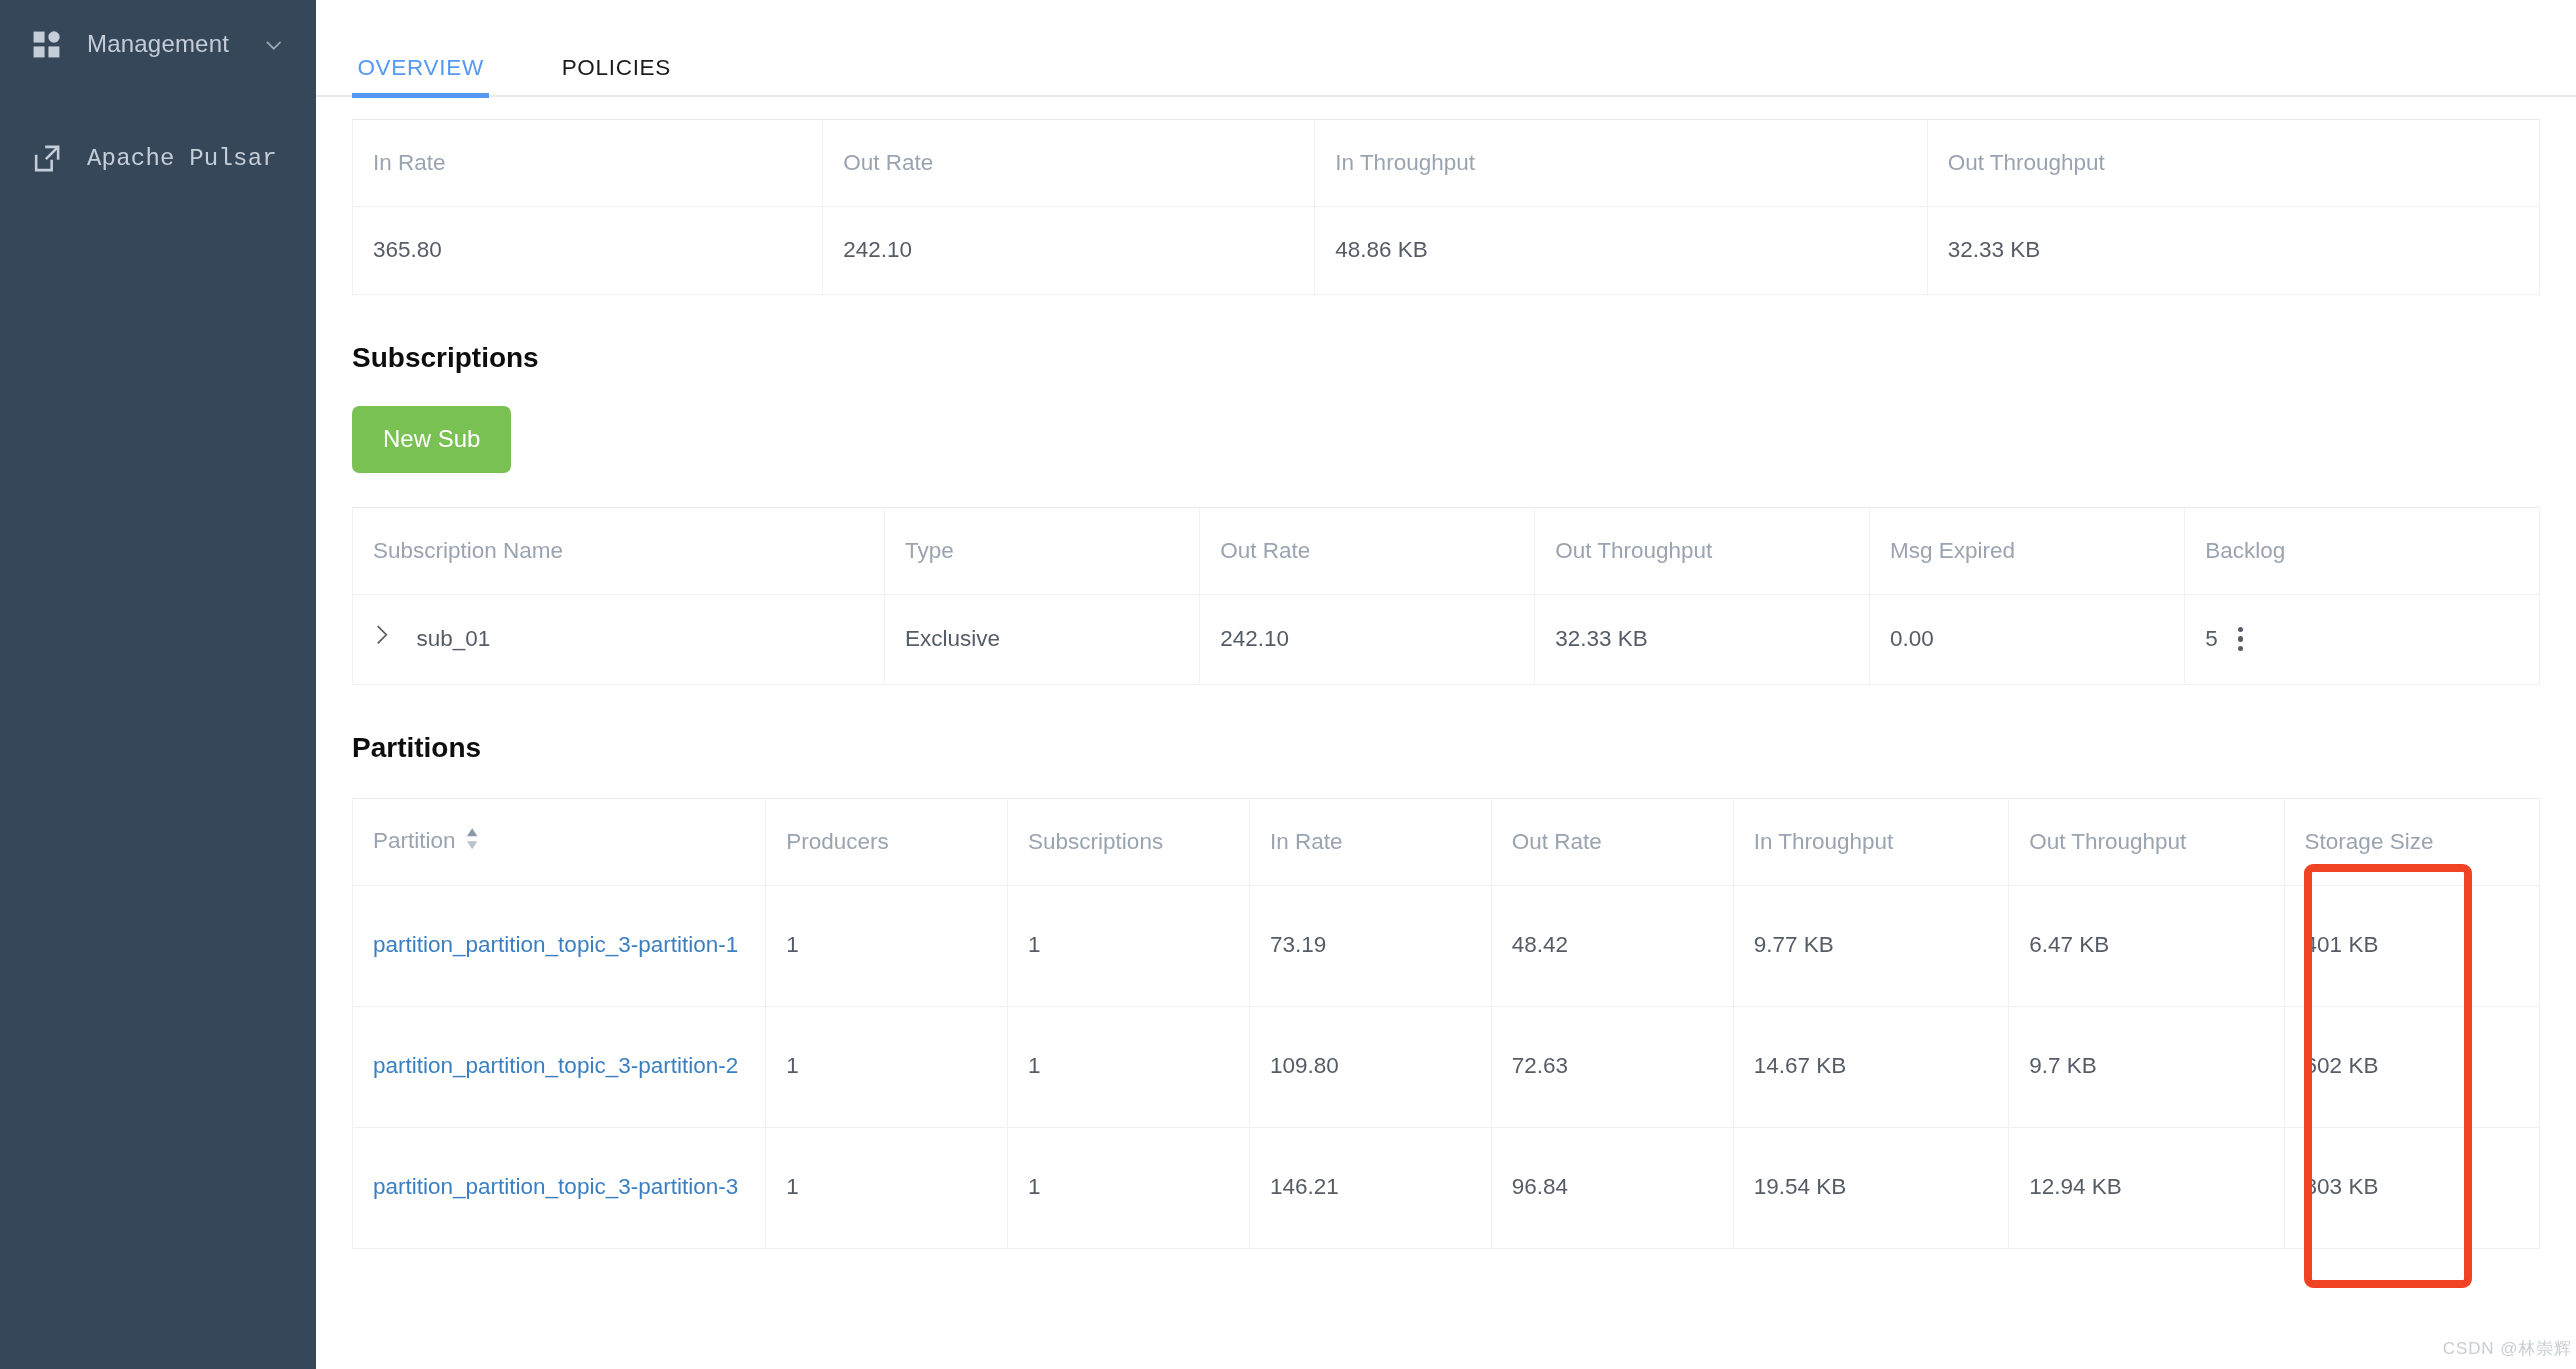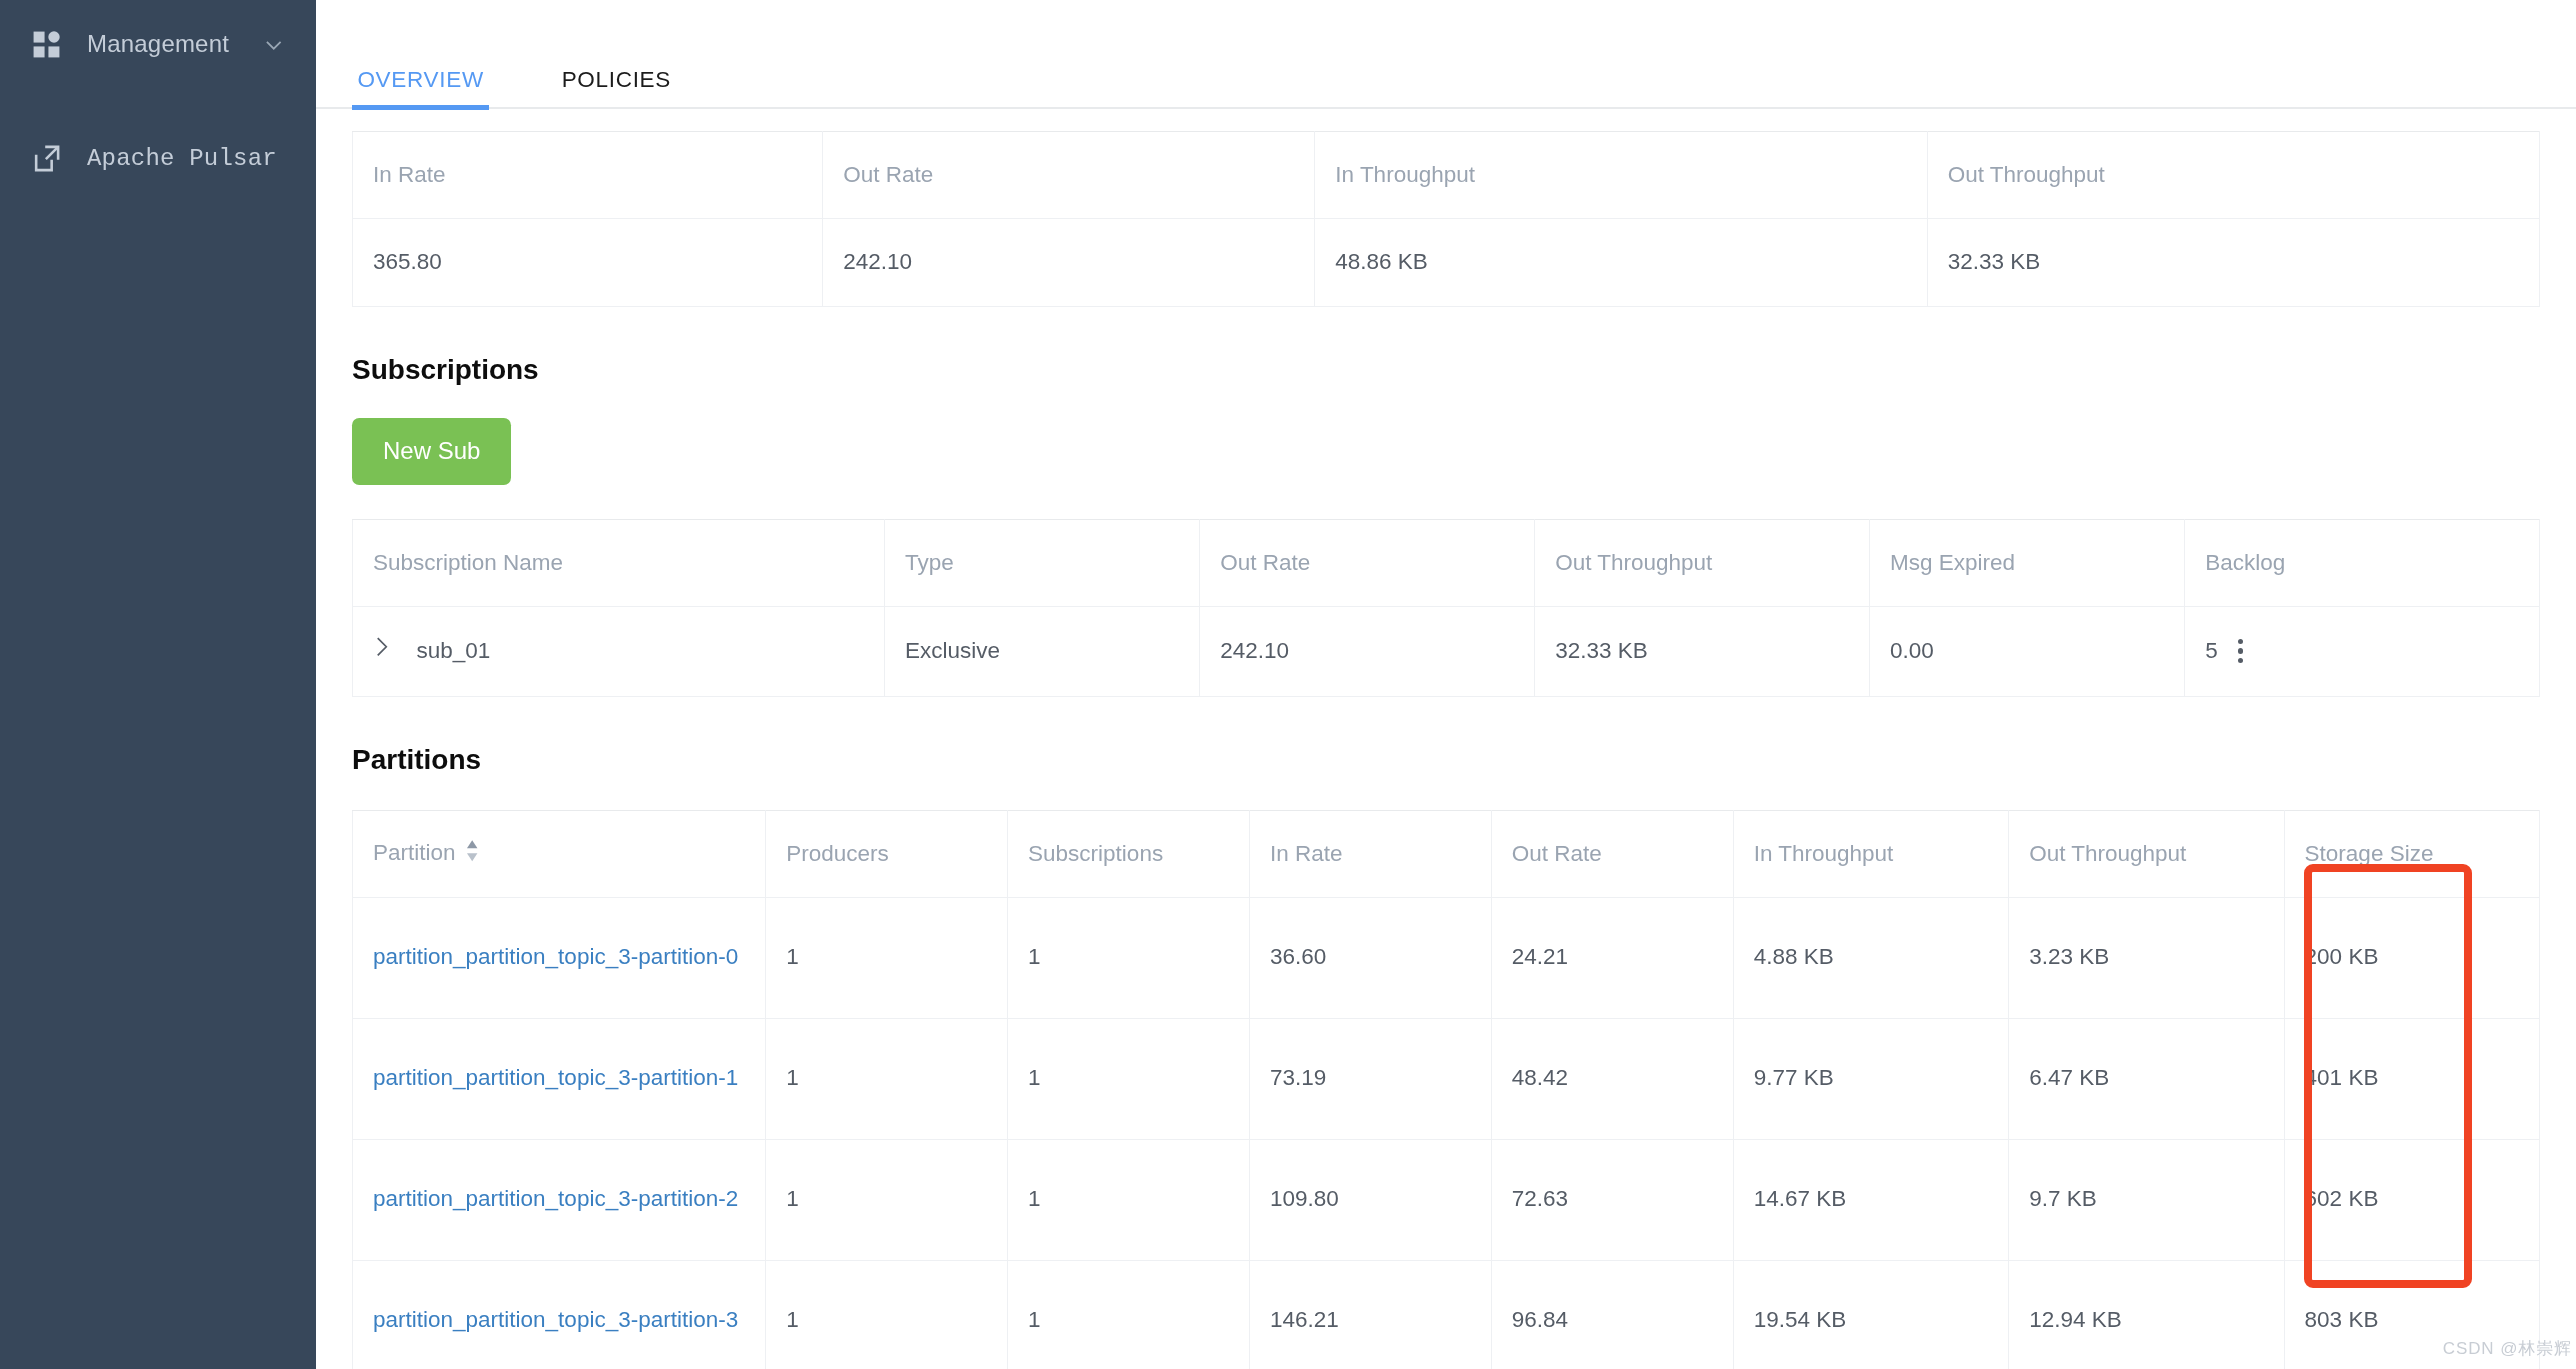--- a/index.html
+++ b/index.html
@@ -53,21 +53,21 @@
     width: 23.5px;
     height: 23.5px;
     display: block;
   }
   .nav-item-pulsar { margin-top: 36px; font-family: Liberation Mono, monospace; }
 
   
   .main {
     flex: 1 1 auto;
     background: #ffffff;
-    padding: 12px 0 0 0;
+    padding: 0 0 0 0;
     overflow: hidden;
   }
   .tabs {
     display: flex;
     align-items: flex-end;
     height: 97px;
     padding-left: 36px;
     border-bottom: 2.7px solid #e8eaec;
     margin-right: 0;
   }
@@ -356,30 +356,20 @@
             <th>Subscriptions</th>
             <th>In Rate</th>
             <th>Out Rate</th>
             <th>In Throughput</th>
             <th>Out Throughput</th>
             <th>Storage Size</th>
           </tr>
         </thead>
         <tbody>
           <tr>
-            <td><a class="part-link">partition_partition_topic_3-partition-0</a></td>
-            <td>1</td>
-            <td>1</td>
-            <td>36.60</td>
-            <td>24.21</td>
-            <td>4.88 KB</td>
-            <td>3.23 KB</td>
-            <td>200 KB</td>
-          </tr>
-          <tr>
             <td><a class="part-link">partition_partition_topic_3-partition-1</a></td>
             <td>1</td>
             <td>1</td>
             <td>73.19</td>
             <td>48.42</td>
             <td>9.77 KB</td>
             <td>6.47 KB</td>
             <td>401 KB</td>
           </tr>
           <tr>

